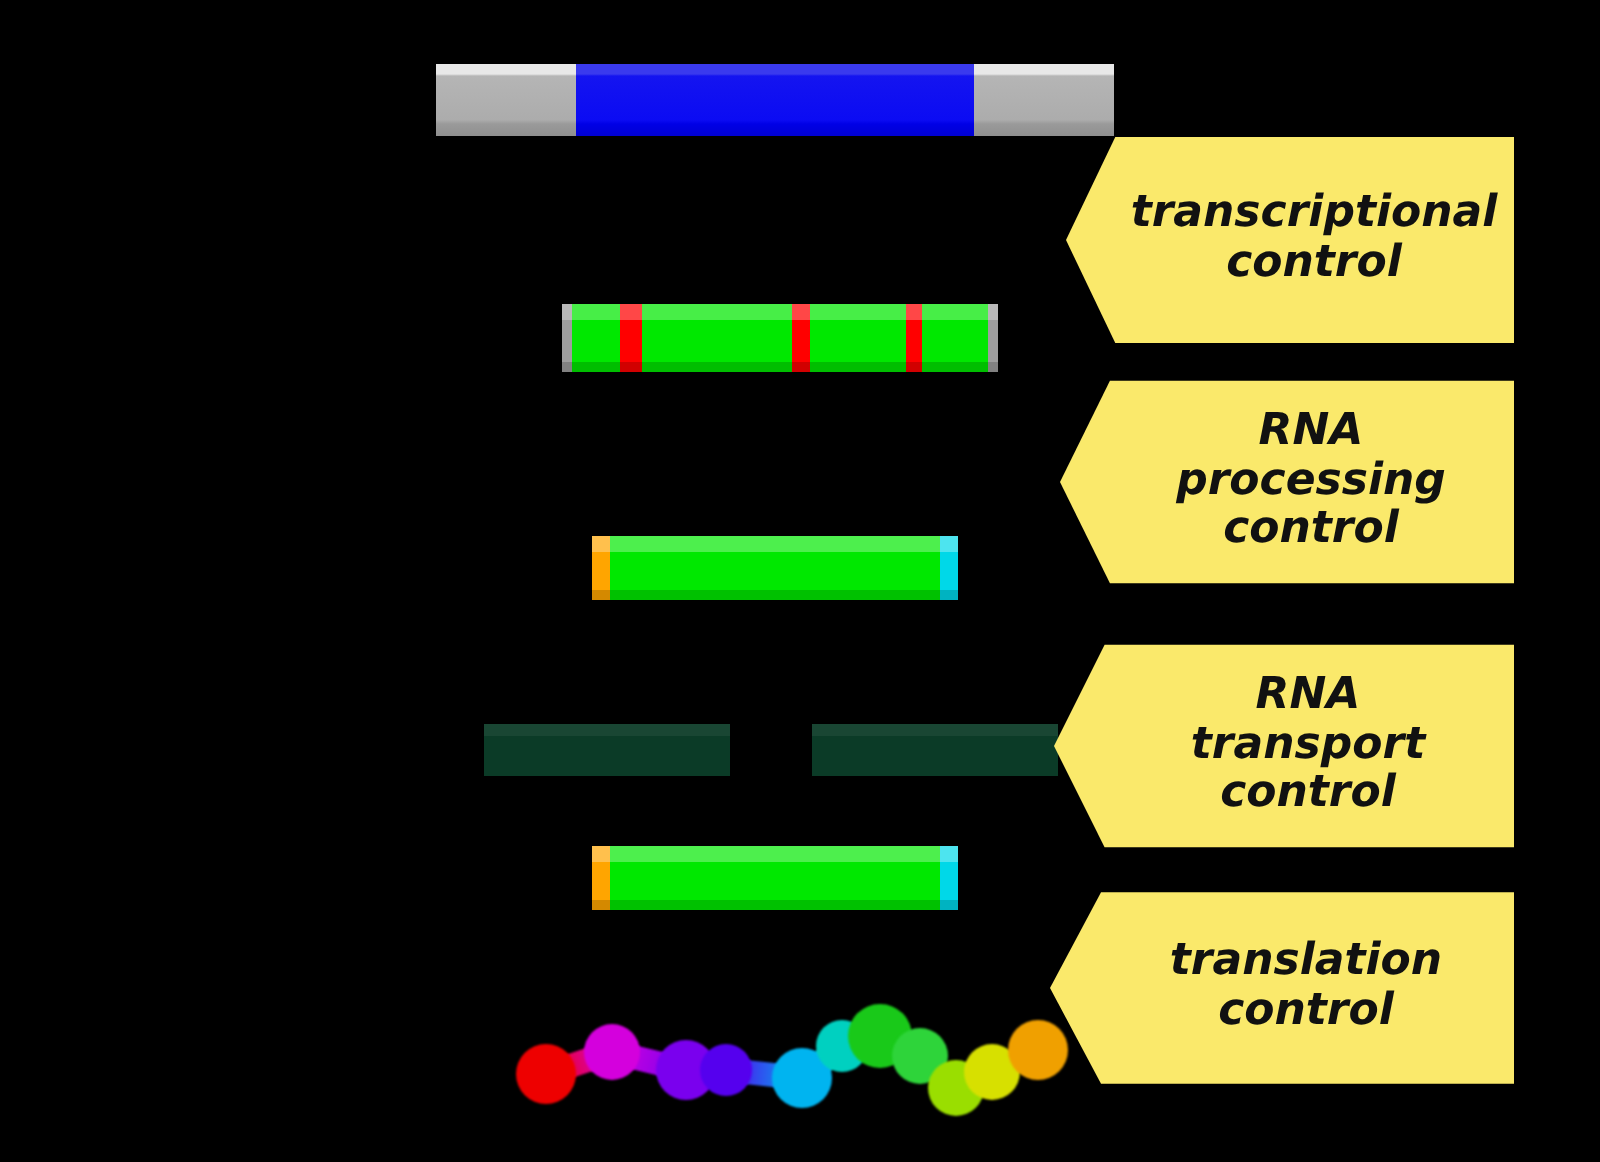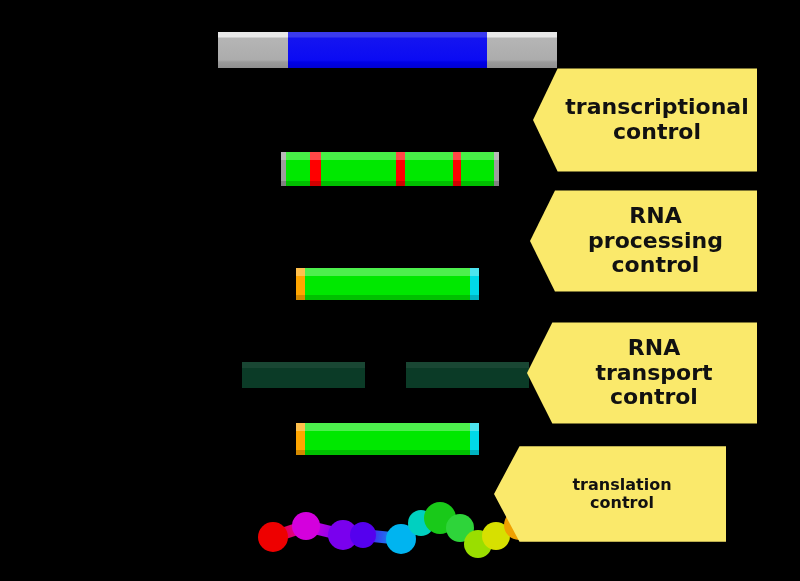--- a/index.html
+++ b/index.html
@@ -14,20 +14,21 @@
     position: relative;
     overflow: hidden;
     font-family: "DejaVu Sans", "Liberation Sans", sans-serif;
   }
   #stage {
     position: absolute;
     left: 0; top: 0;
     width: 800px;
     height: 581px;
     background: #000000;
+    font-style: italic;
   }
 
   
   .dna-bar {
     position: absolute;
     left: 218px;
     top: 32px;
     width: 339px;
     height: 36px;
     display: flex;
@@ -160,21 +161,21 @@
     clip-path: polygon(0% 50%, 11% 4%, 100% 4%, 100% 96%, 11% 96%);
     filter: drop-shadow(3px 3px 2px rgba(255,255,255,0.18));
   }
   .callout .ctext {
     padding: 0 10px 0 34px;
     white-space: pre-line;
   }
   .callout.c1 { left: 533px; top: 64px;  width: 224px; height: 112px; font-size: 22px; }
   .callout.c2 { left: 530px; top: 186px; width: 227px; height: 110px; font-size: 22px; }
   .callout.c3 { left: 527px; top: 318px; width: 230px; height: 110px; font-size: 22px; }
-  .callout.c4 { left: 494px; top: 442px; width: 232px; height: 104px; font-size: 16px; }
+  .callout.c4 { left: 525px; top: 442px; width: 232px; height: 104px; font-size: 22px; }
 </style>
 </head>
 <body>
 
 <div id="stage">
 
   <div class="dna-bar">
     <div class="dna-seg flank" style="width:70px"></div>
     <div class="dna-seg coding" style="width:199px"></div>
     <div class="dna-seg flank" style="width:70px"></div>

